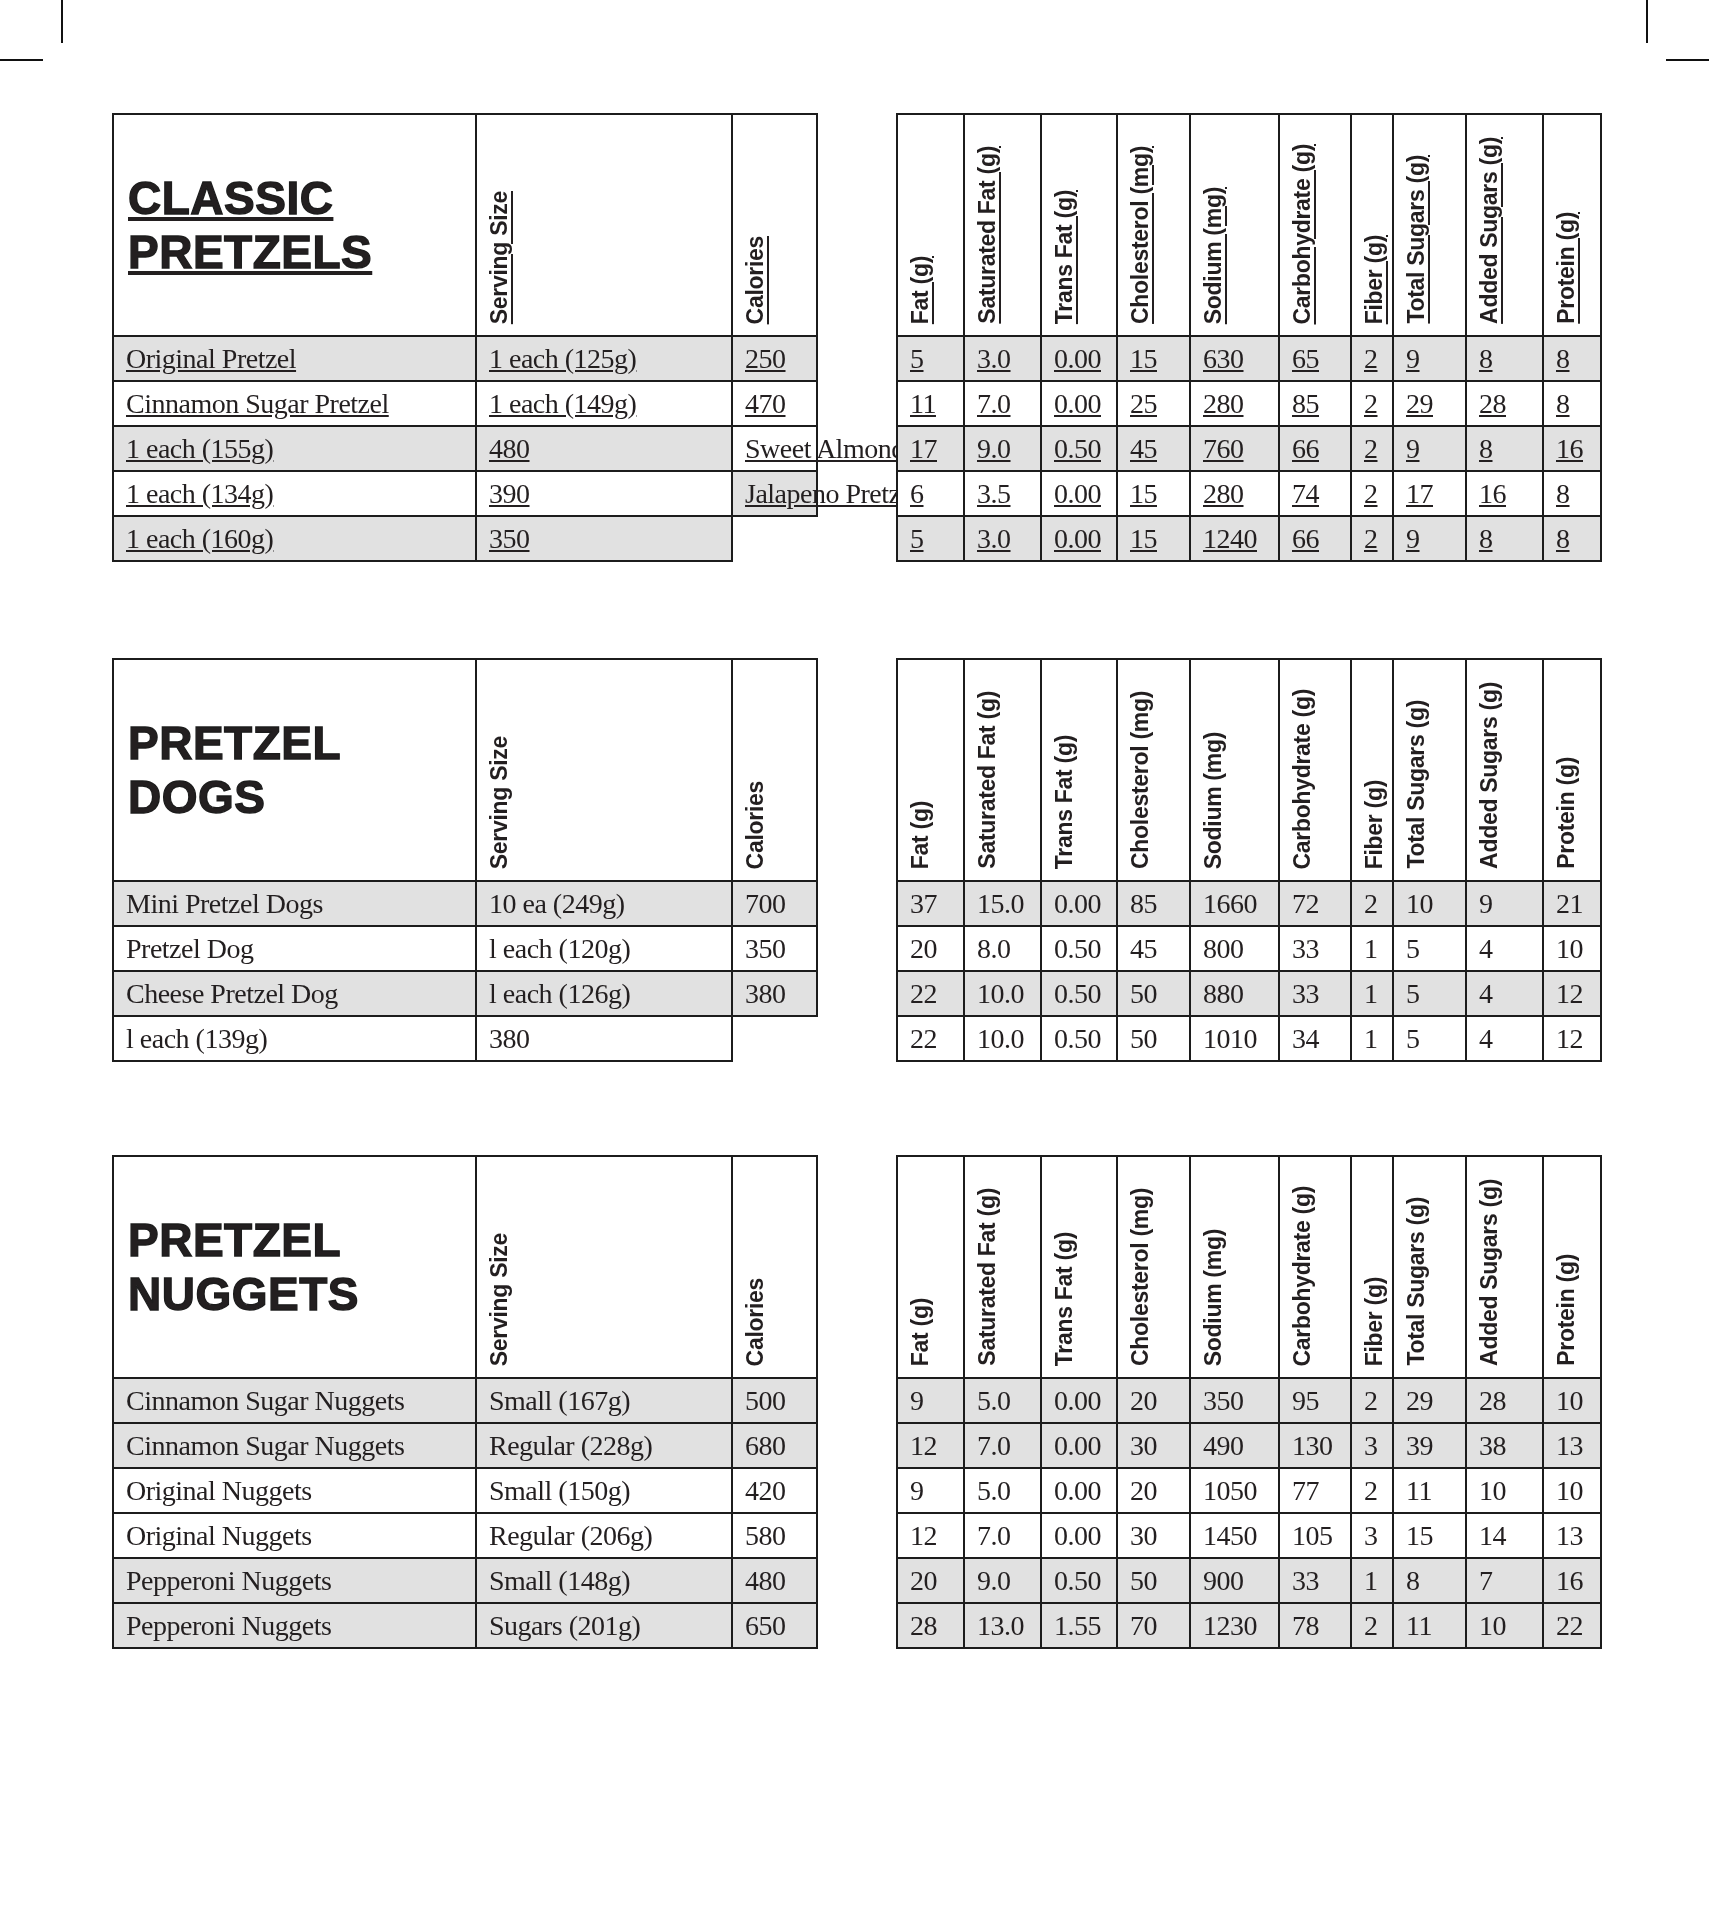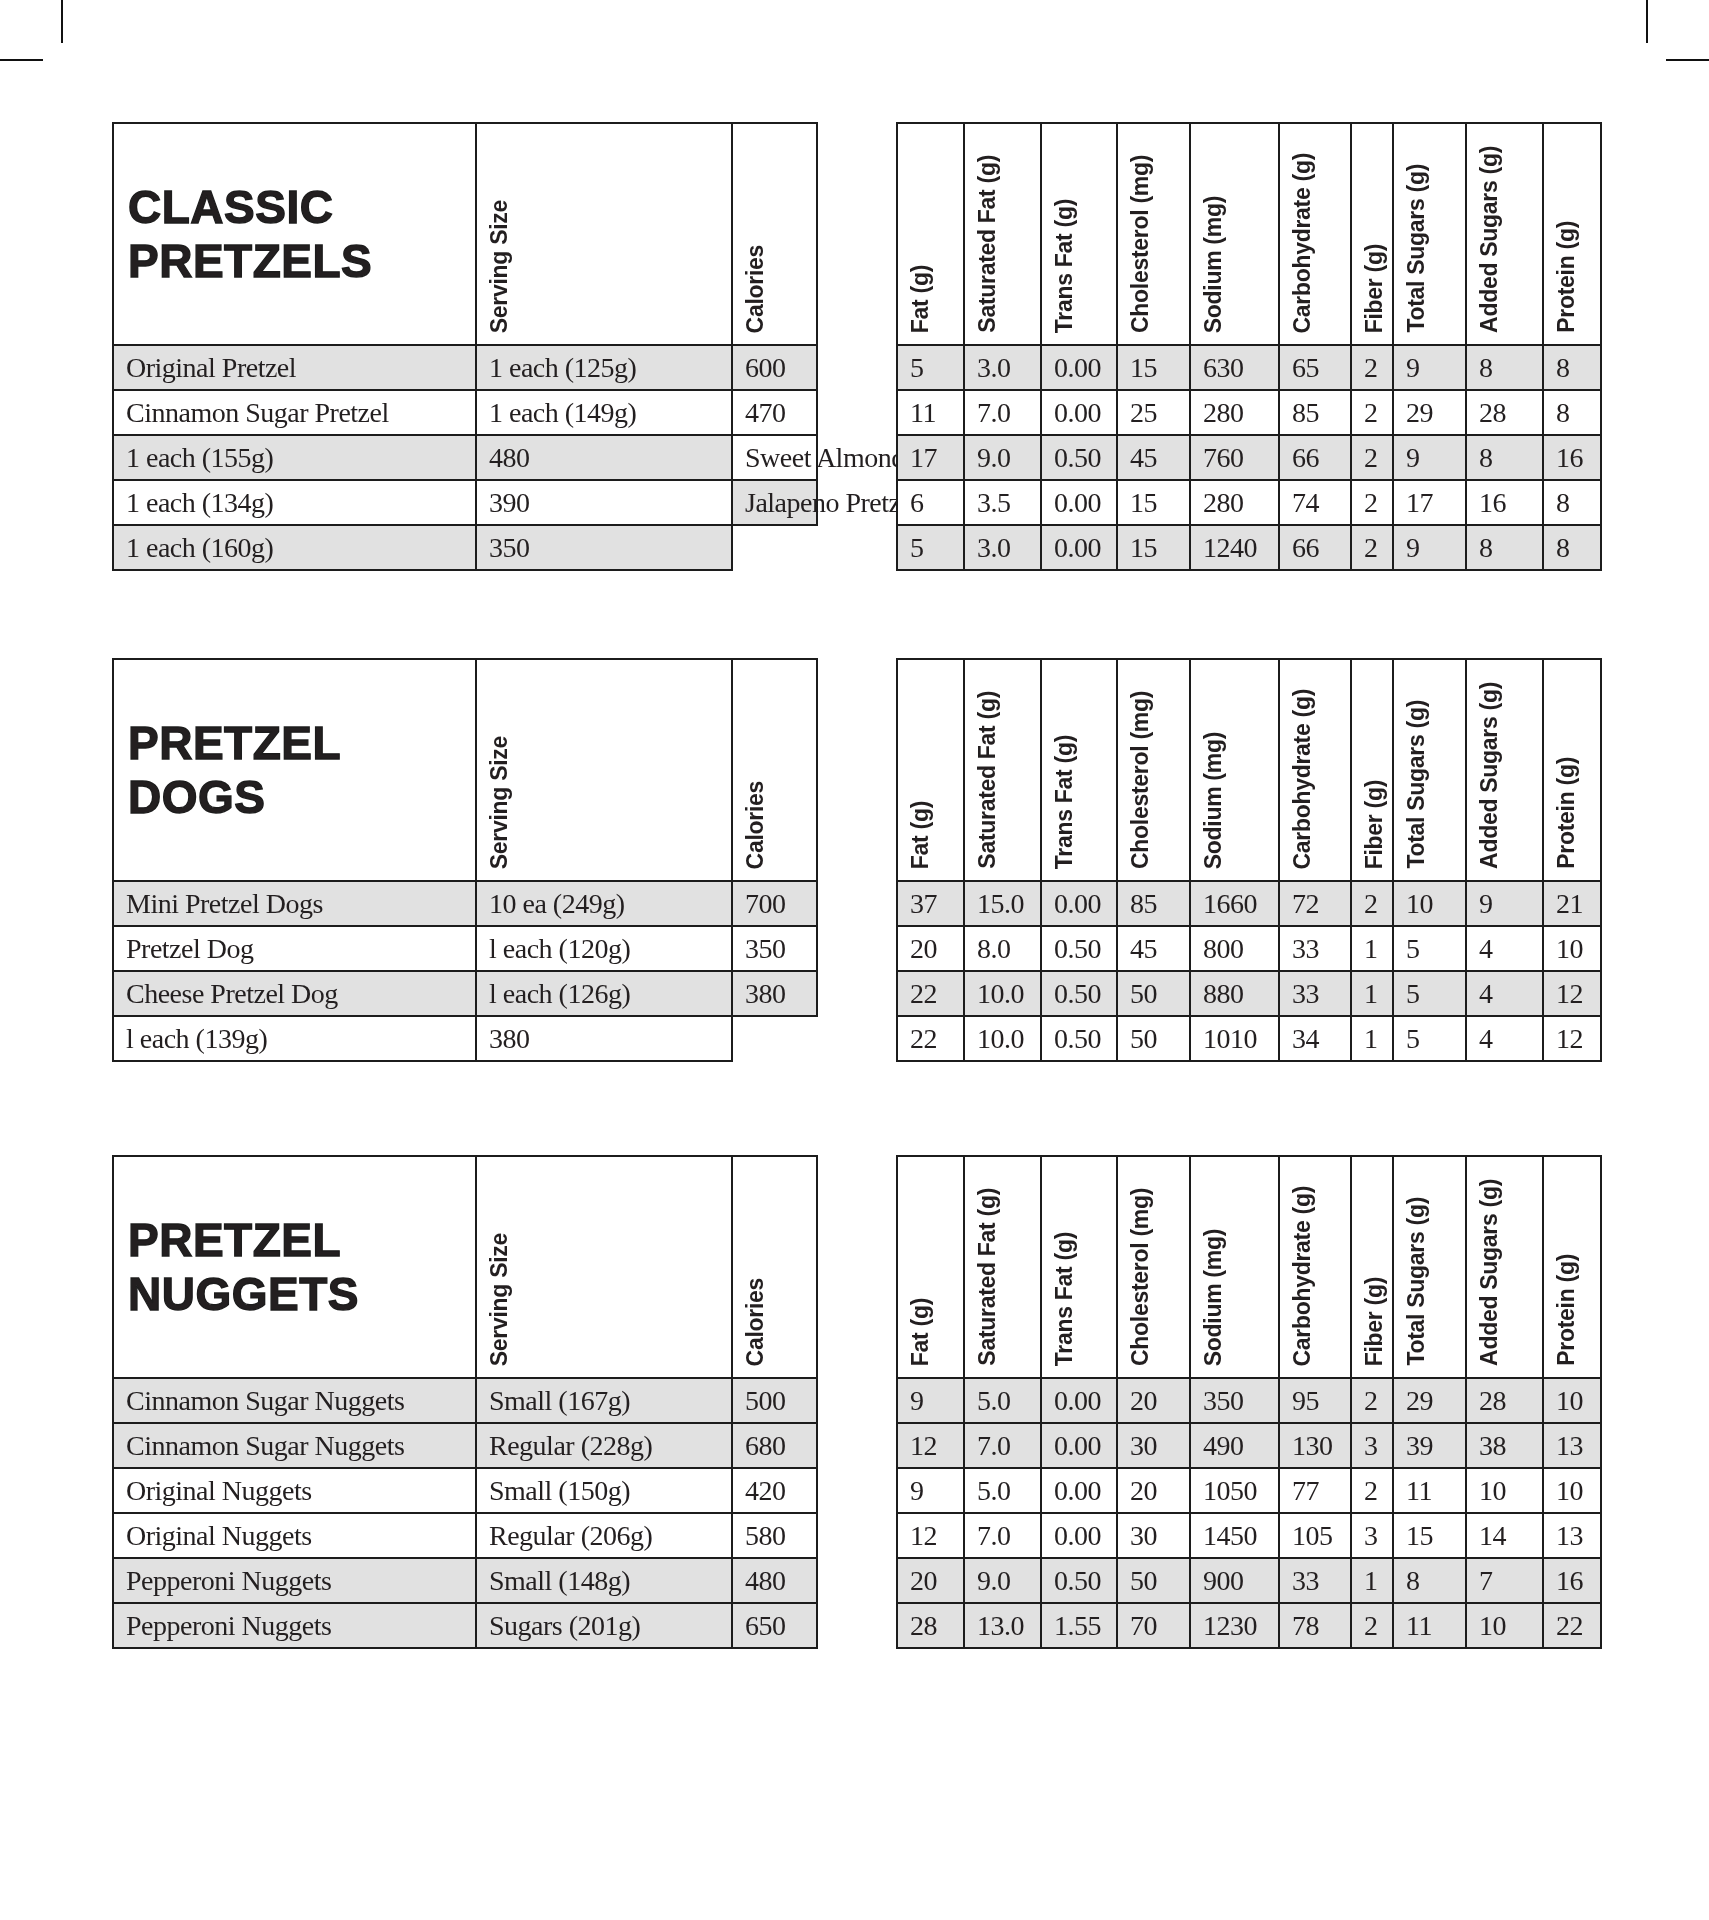--- a/index.html
+++ b/index.html
@@ -41,35 +41,35 @@
 </style>
 </head>
 <body>
 
 <div class="cropmark" style="left:61px;top:0;width:2px;height:43px;"></div>
 <div class="cropmark" style="left:0;top:59px;width:43px;height:2px;"></div>
 <div class="cropmark" style="left:1646px;top:0;width:2px;height:43px;"></div>
 <div class="cropmark" style="left:1666px;top:59px;width:43px;height:2px;"></div>
 
 <div id="sections">
-    <div class="section" style="top: 122px;">
+    <div class="section" style="top: 113px; text-decoration: underline;">
       <div class="grid" style="grid-template-columns: 363px 256px 85px; grid-template-rows: 222px repeat(5, 45px);">
         <div class="cell hcell titlecell" style="padding-left: 14px;">
           <div class="title">CLASSIC
 PRETZELS</div>
         </div>
         <div class="cell hcell">
           <div class="vtext">Serving Size</div>
         </div>
         <div class="cell hcell">
           <div class="vtext">Calories</div>
         </div>
         <div class="cell shade">Original Pretzel</div>
         <div class="cell shade">1 each (125g)</div>
-        <div class="cell shade">600</div>
+        <div class="cell shade">250</div>
         <div class="cell">Cinnamon Sugar Pretzel</div>
         <div class="cell">1 each (149g)</div>
         <div class="cell">470</div>
         <div class="cell shade">1 each (155g)</div>
         <div class="cell shade">480</div>
         <div class="cell">Sweet Almond Pretzel</div>
         <div class="cell">1 each (134g)</div>
         <div class="cell">390</div>
         <div class="cell shade">Jalapeno Pretzel</div>
         <div class="cell shade">1 each (160g)</div>

